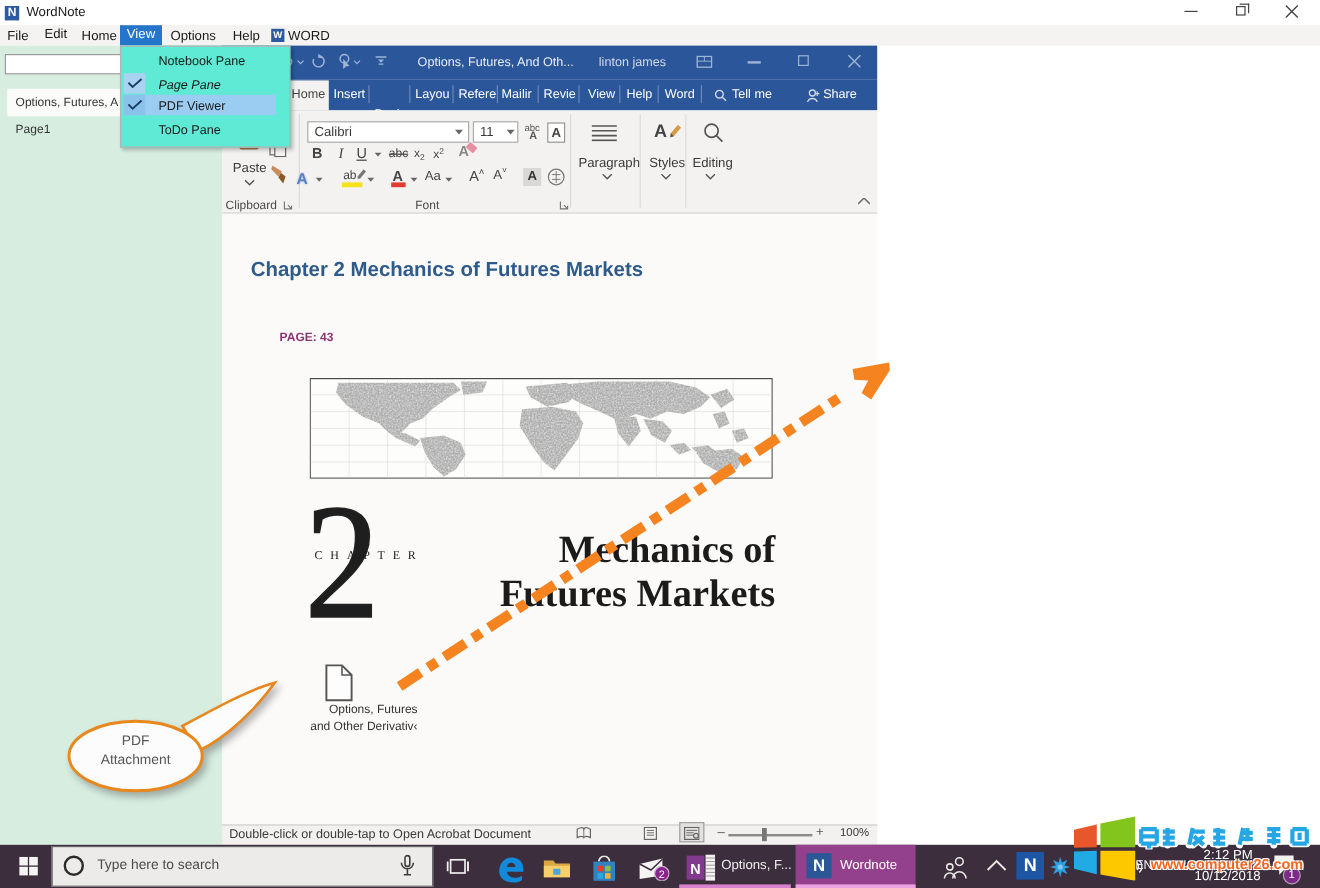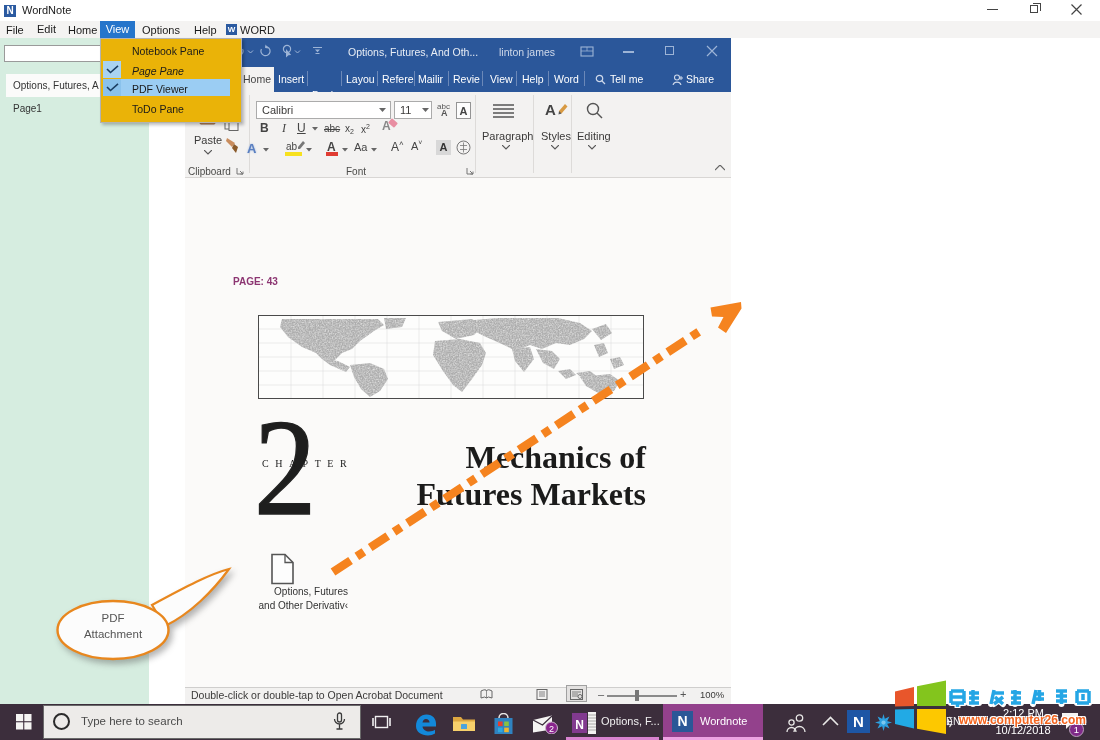--- a/index.html
+++ b/index.html
@@ -32,21 +32,21 @@
     <div class="abs" style="left:6px;top:3px;">File</div>
     <div class="abs" style="left:37px;top:2px;text-align:center;">Edit</div>
     <div class="abs" style="left:68px;top:3px;">Home</div>
     <div class="abs" style="left:100px;top:0;width:35px;height:17px;background:#2575cb;color:#fff;text-align:center;line-height:17px;">View</div>
     <div class="abs" style="left:142px;top:3px;">Options</div>
     <div class="abs" style="left:194px;top:3px;">Help</div>
     <div class="abs" style="left:226px;top:3px;width:11px;height:11px;background:#2b5aa0;color:#fff;font-size:8px;font-weight:bold;text-align:center;line-height:11px;">W</div>
     <div class="abs" style="left:240px;top:3px;">WORD</div>
   </div>
 
-  <div class="abs" style="left:0;top:38px;width:149px;height:666px;background:#d6ede0;">
+  <div class="abs" style="left:0;top:38px;width:185px;height:666px;background:#d6ede0;">
     <div class="abs" style="left:4px;top:7px;width:182px;height:17px;background:#fff;border:1px solid #9a9a9a;"></div>
     <div class="abs" style="left:6px;top:36px;width:179px;height:23px;background:#fbfbfa;"></div>
     <div class="abs" style="left:13px;top:42px;font-size:10px;color:#333;">Options, Futures, A</div>
     <div class="abs" style="left:13px;top:65px;font-size:10px;color:#333;">Page1</div>
   </div>
 
   <div class="abs" id="wordwin" style="left:185px;top:38px;width:546px;height:666px;background:#fbfaf9;">
 
     <div class="abs" style="left:0;top:0;width:546px;height:28px;background:#2b579a;"></div>
 
@@ -225,20 +225,21 @@
       </svg>
     <div class="abs rt" style="left:392px;top:92px;">Editing</div>
     <svg class="abs" style="left:403px;top:107px;" width="8" height="5">
         <path d="M0,0 l4,4 4,-4" fill="none" stroke="#555" stroke-width="1.2"></path>
       </svg>
     <svg class="abs" style="left:530px;top:127px;" width="10" height="6">
         <path d="M0,5 l5,-5 5,5" fill="none" stroke="#666" stroke-width="1.2"></path>
       </svg>
 
     <div class="abs" style="left:0;top:141px;width:546px;height:508px;background:#fbfaf9;"></div>
+    <div class="abs" style="left:24px;top:177px;font-size:17px;font-weight:bold;color:#2e5b8a;">Chapter 2 Mechanics of Futures Markets</div>
     <div class="abs" style="left:48px;top:238px;font-size:10px;font-weight:bold;color:#8c3572;">PAGE: 43</div>
 
     <svg class="abs" style="left:73px;top:277px;" width="386" height="84" viewBox="0 0 386 84">
       <defs>
         <filter id="speck" x="-5%" y="-5%" width="110%" height="110%">
           <feTurbulence type="fractalNoise" baseFrequency="0.7" numOctaves="2" result="n"></feTurbulence>
           <feColorMatrix in="n" type="matrix" values="0 0 0 0 0.42  0 0 0 0 0.42  0 0 0 0 0.42  0 0 0.9 0.72 0" result="sp"></feColorMatrix>
           <feComposite in="sp" in2="SourceAlpha" operator="in"></feComposite>
         </filter>
       </defs>
@@ -298,21 +299,21 @@
     <div class="abs" style="left:495px;top:650px;font-size:11px;color:#555;">+</div>
     <div class="abs" style="left:515px;top:651px;font-size:9.5px;color:#3b3a39;">100%</div>
   </div>
 
 
   <svg class="abs" style="left:0;top:0;pointer-events:none;" width="1100" height="740">
     <path d="M333,572 L703,329" stroke="#f5831f" stroke-width="8.5" stroke-dasharray="21 7.5 8.5 7.5" fill="none"></path>
     <path d="M710.5,307.5 L741,302 L741.5,308.5 L726,333 L718,327.5 L723.5,317 L712,316.5 Z" fill="#f5831f"></path>
   </svg>
 
-  <div class="abs" style="left:100px;top:38px;width:142px;height:85px;background:#eab308;border:1px solid #b3b3b3;box-shadow:2px 2px 3px rgba(0,0,0,0.25);">
+  <div class="abs" style="left:100px;top:38px;width:142px;height:85px;background:#5eead4;border:1px solid #b3b3b3;box-shadow:2px 2px 3px rgba(0,0,0,0.25);">
     <div class="abs" style="left:1.5px;top:39.5px;width:127px;height:17.5px;background:#9bcdf3;"></div>
     <div class="abs" style="left:2px;top:22px;width:18px;height:17px;background:#a9d3f1;"></div>
     <div class="abs" style="left:2px;top:39.5px;width:18px;height:17.5px;background:#8ac2ec;"></div>
     <svg class="abs" style="left:5px;top:26px;" width="13" height="9">
         <path d="M1,4 L4.5,7.5 L12,0.8" fill="none" stroke="#1c3f63" stroke-width="1.6"></path>
       </svg>
     <svg class="abs" style="left:5px;top:44px;" width="13" height="9">
         <path d="M1,4 L4.5,7.5 L12,0.8" fill="none" stroke="#1c3f63" stroke-width="1.6"></path>
       </svg>
     <div class="abs" style="left:31px;top:6px;font-size:10.5px;color:#1a1a1a;">Notebook Pane</div>

